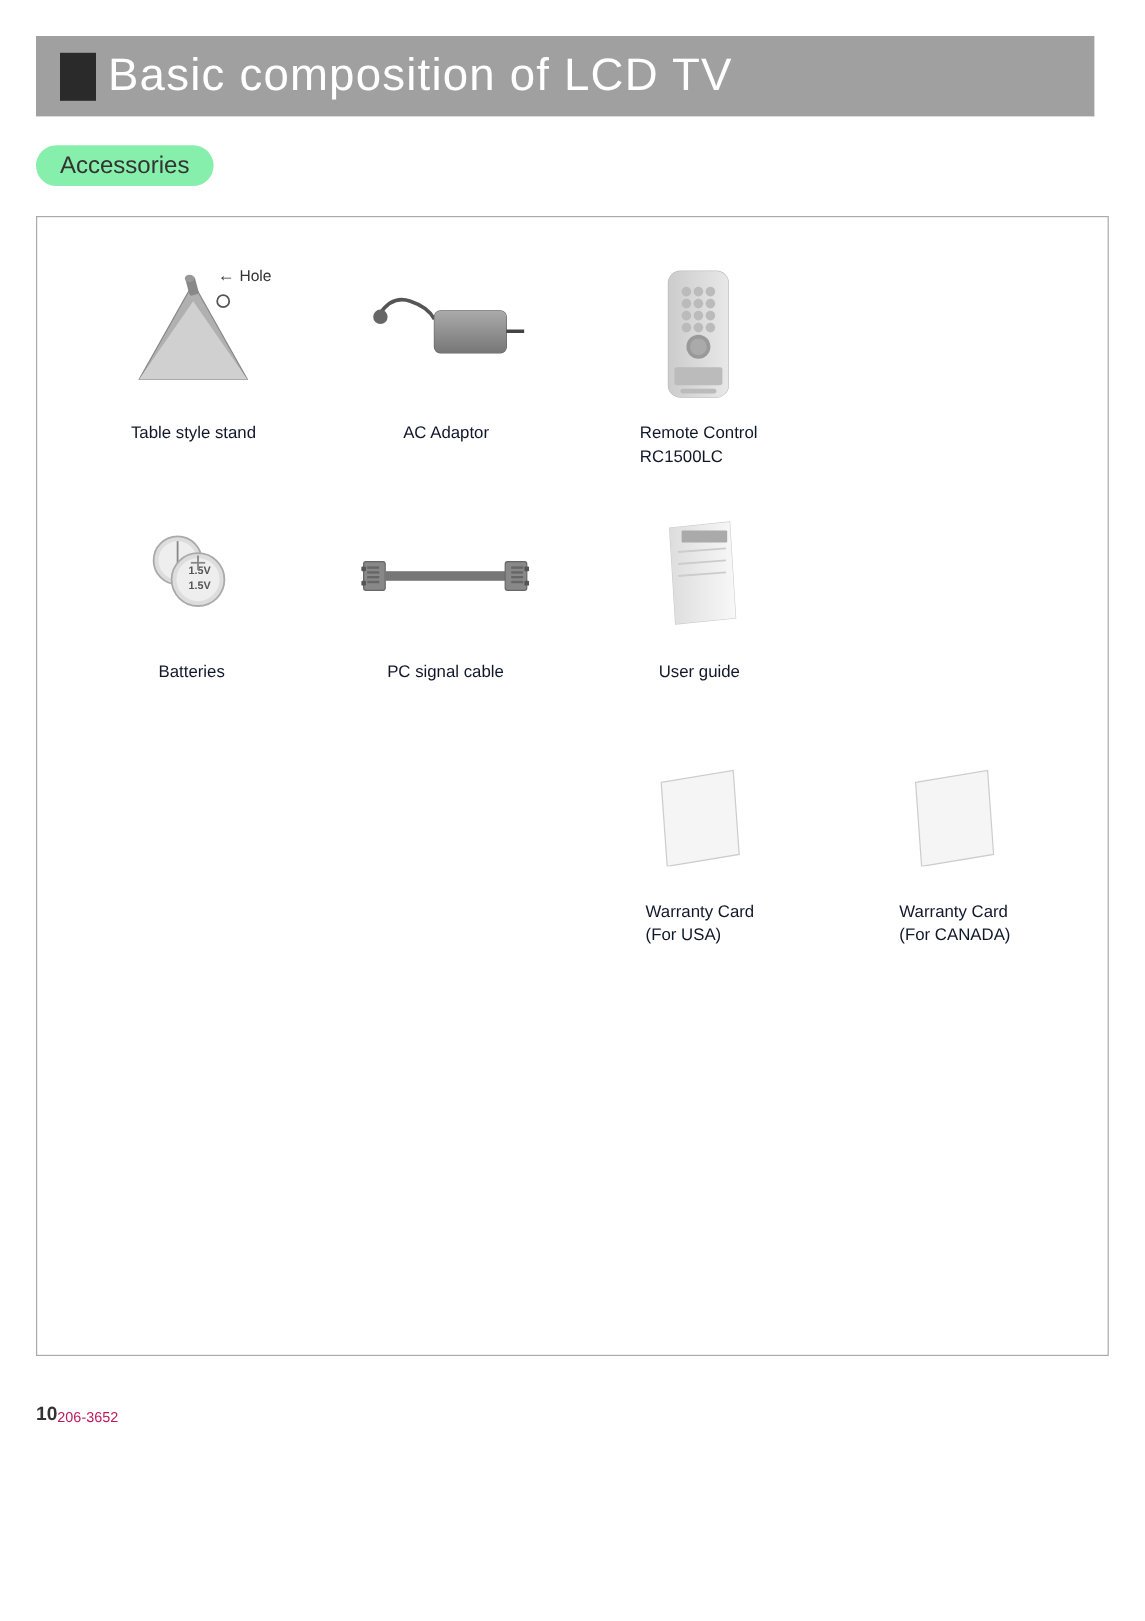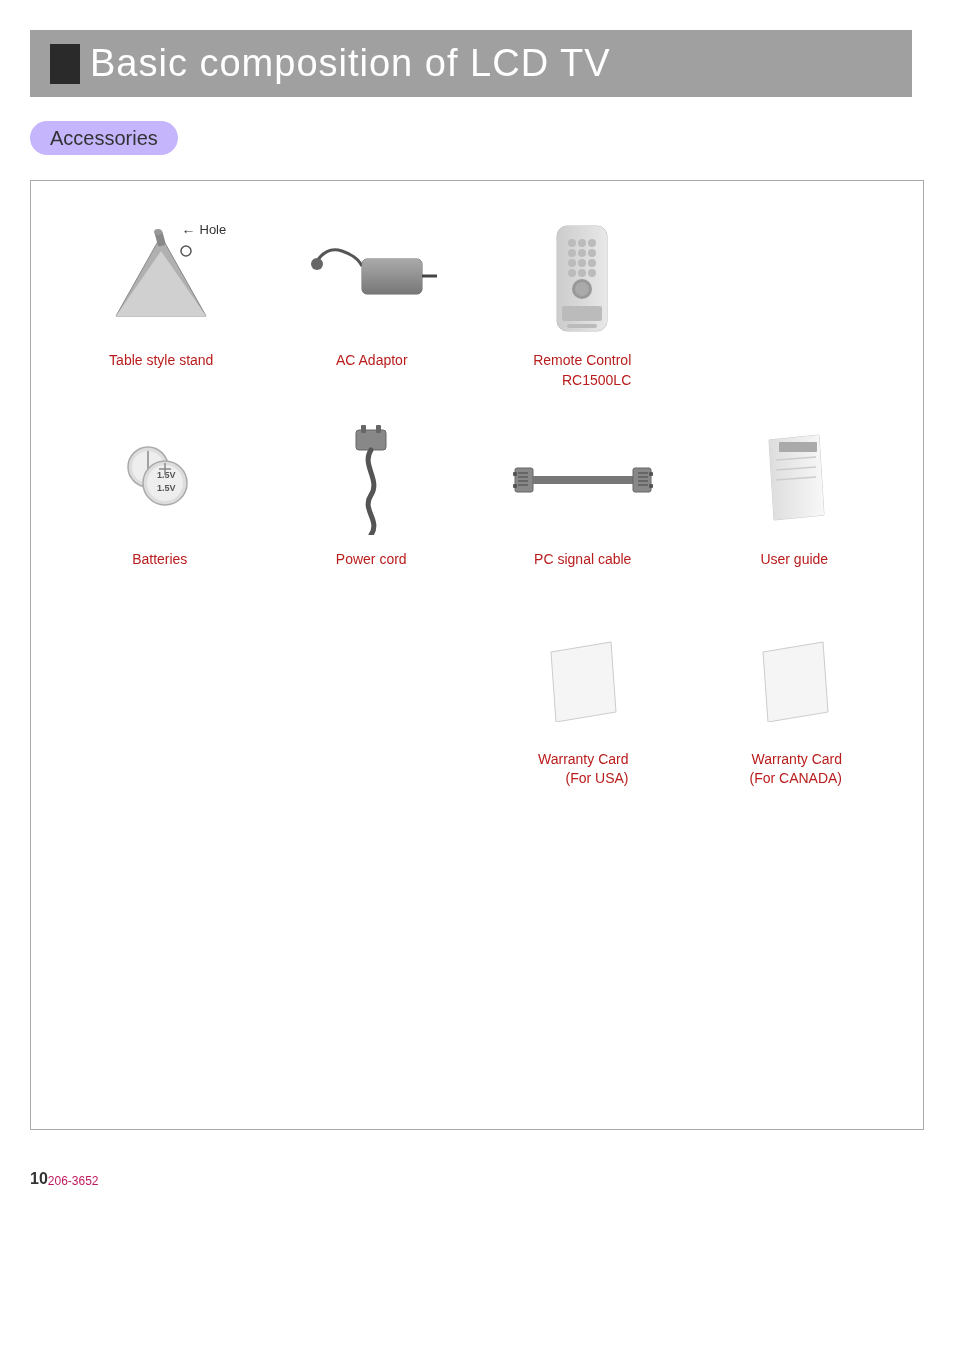--- a/index.html
+++ b/index.html
@@ -34,21 +34,21 @@
       color: #ffffff;
       letter-spacing: 1px;
     }
 
     
     .accessories-label {
       margin: 30px 30px 20px 30px;
       display: inline-block;
     }
     .accessories-label span {
-      background: #c4b5fd;
+      background: #86efac;
       border-radius: 20px;
       padding: 6px 20px;
       font-size: 20px;
       color: #333;
     }
 
     
     .content-box {
       margin: 10px 30px 30px 30px;
       border: 1px solid #aaa;
@@ -65,22 +65,22 @@
 
     .accessory-image {
       display: flex;
       align-items: center;
       justify-content: center;
       height: 120px;
     }
 
     .accessory-label {
       font-size: 14px;
-      color: #b91c1c;
-      text-align: right;
+      color: #0f172a;
+      text-align: left;
       line-height: 1.4;
     }
 
     
     .page-footer {
       display: flex;
       justify-content: flex-start;
       align-items: flex-end;
       padding: 10px 30px;
       margin-top: 10px;
@@ -221,34 +221,20 @@
           <text x="47" y="43" font-size="9" fill="#555" font-weight="bold">1.5V</text>
           <text x="47" y="56" font-size="9" fill="#555" font-weight="bold">1.5V</text>
 
           <line x1="55" y1="28" x2="55" y2="40" stroke="#888" stroke-width="1.5"></line>
           <line x1="49" y1="34" x2="61" y2="34" stroke="#888" stroke-width="1.5"></line>
         </svg>
       </div>
       <div class="accessory-label">Batteries</div>
     </div>
 
-    <div class="accessory-item">
-      <div class="accessory-image">
-        <svg width="80" height="110" viewBox="0 0 80 110">
-
-          <rect x="25" y="5" width="30" height="20" rx="3" fill="#888" stroke="#666" stroke-width="1"></rect>
-
-          <rect x="30" y="0" width="5" height="8" rx="1" fill="#666"></rect>
-          <rect x="45" y="0" width="5" height="8" rx="1" fill="#666"></rect>
-
-          <path d="M40,25 C30,40 50,55 40,70 C30,85 50,95 40,110" stroke="#555" stroke-width="5" fill="none" stroke-linecap="round"></path>
-        </svg>
-      </div>
-      <div class="accessory-label">Power cord</div>
-    </div>
 
     <div class="accessory-item">
       <div class="accessory-image">
         <svg width="140" height="60" viewBox="0 0 140 60">
 
           <rect x="2" y="18" width="18" height="24" rx="2" fill="#888" stroke="#666" stroke-width="1"></rect>
           <rect x="0" y="22" width="4" height="4" rx="1" fill="#555"></rect>
           <rect x="0" y="34" width="4" height="4" rx="1" fill="#555"></rect>
 
           <rect x="5" y="22" width="10" height="2" fill="#666"></rect>

